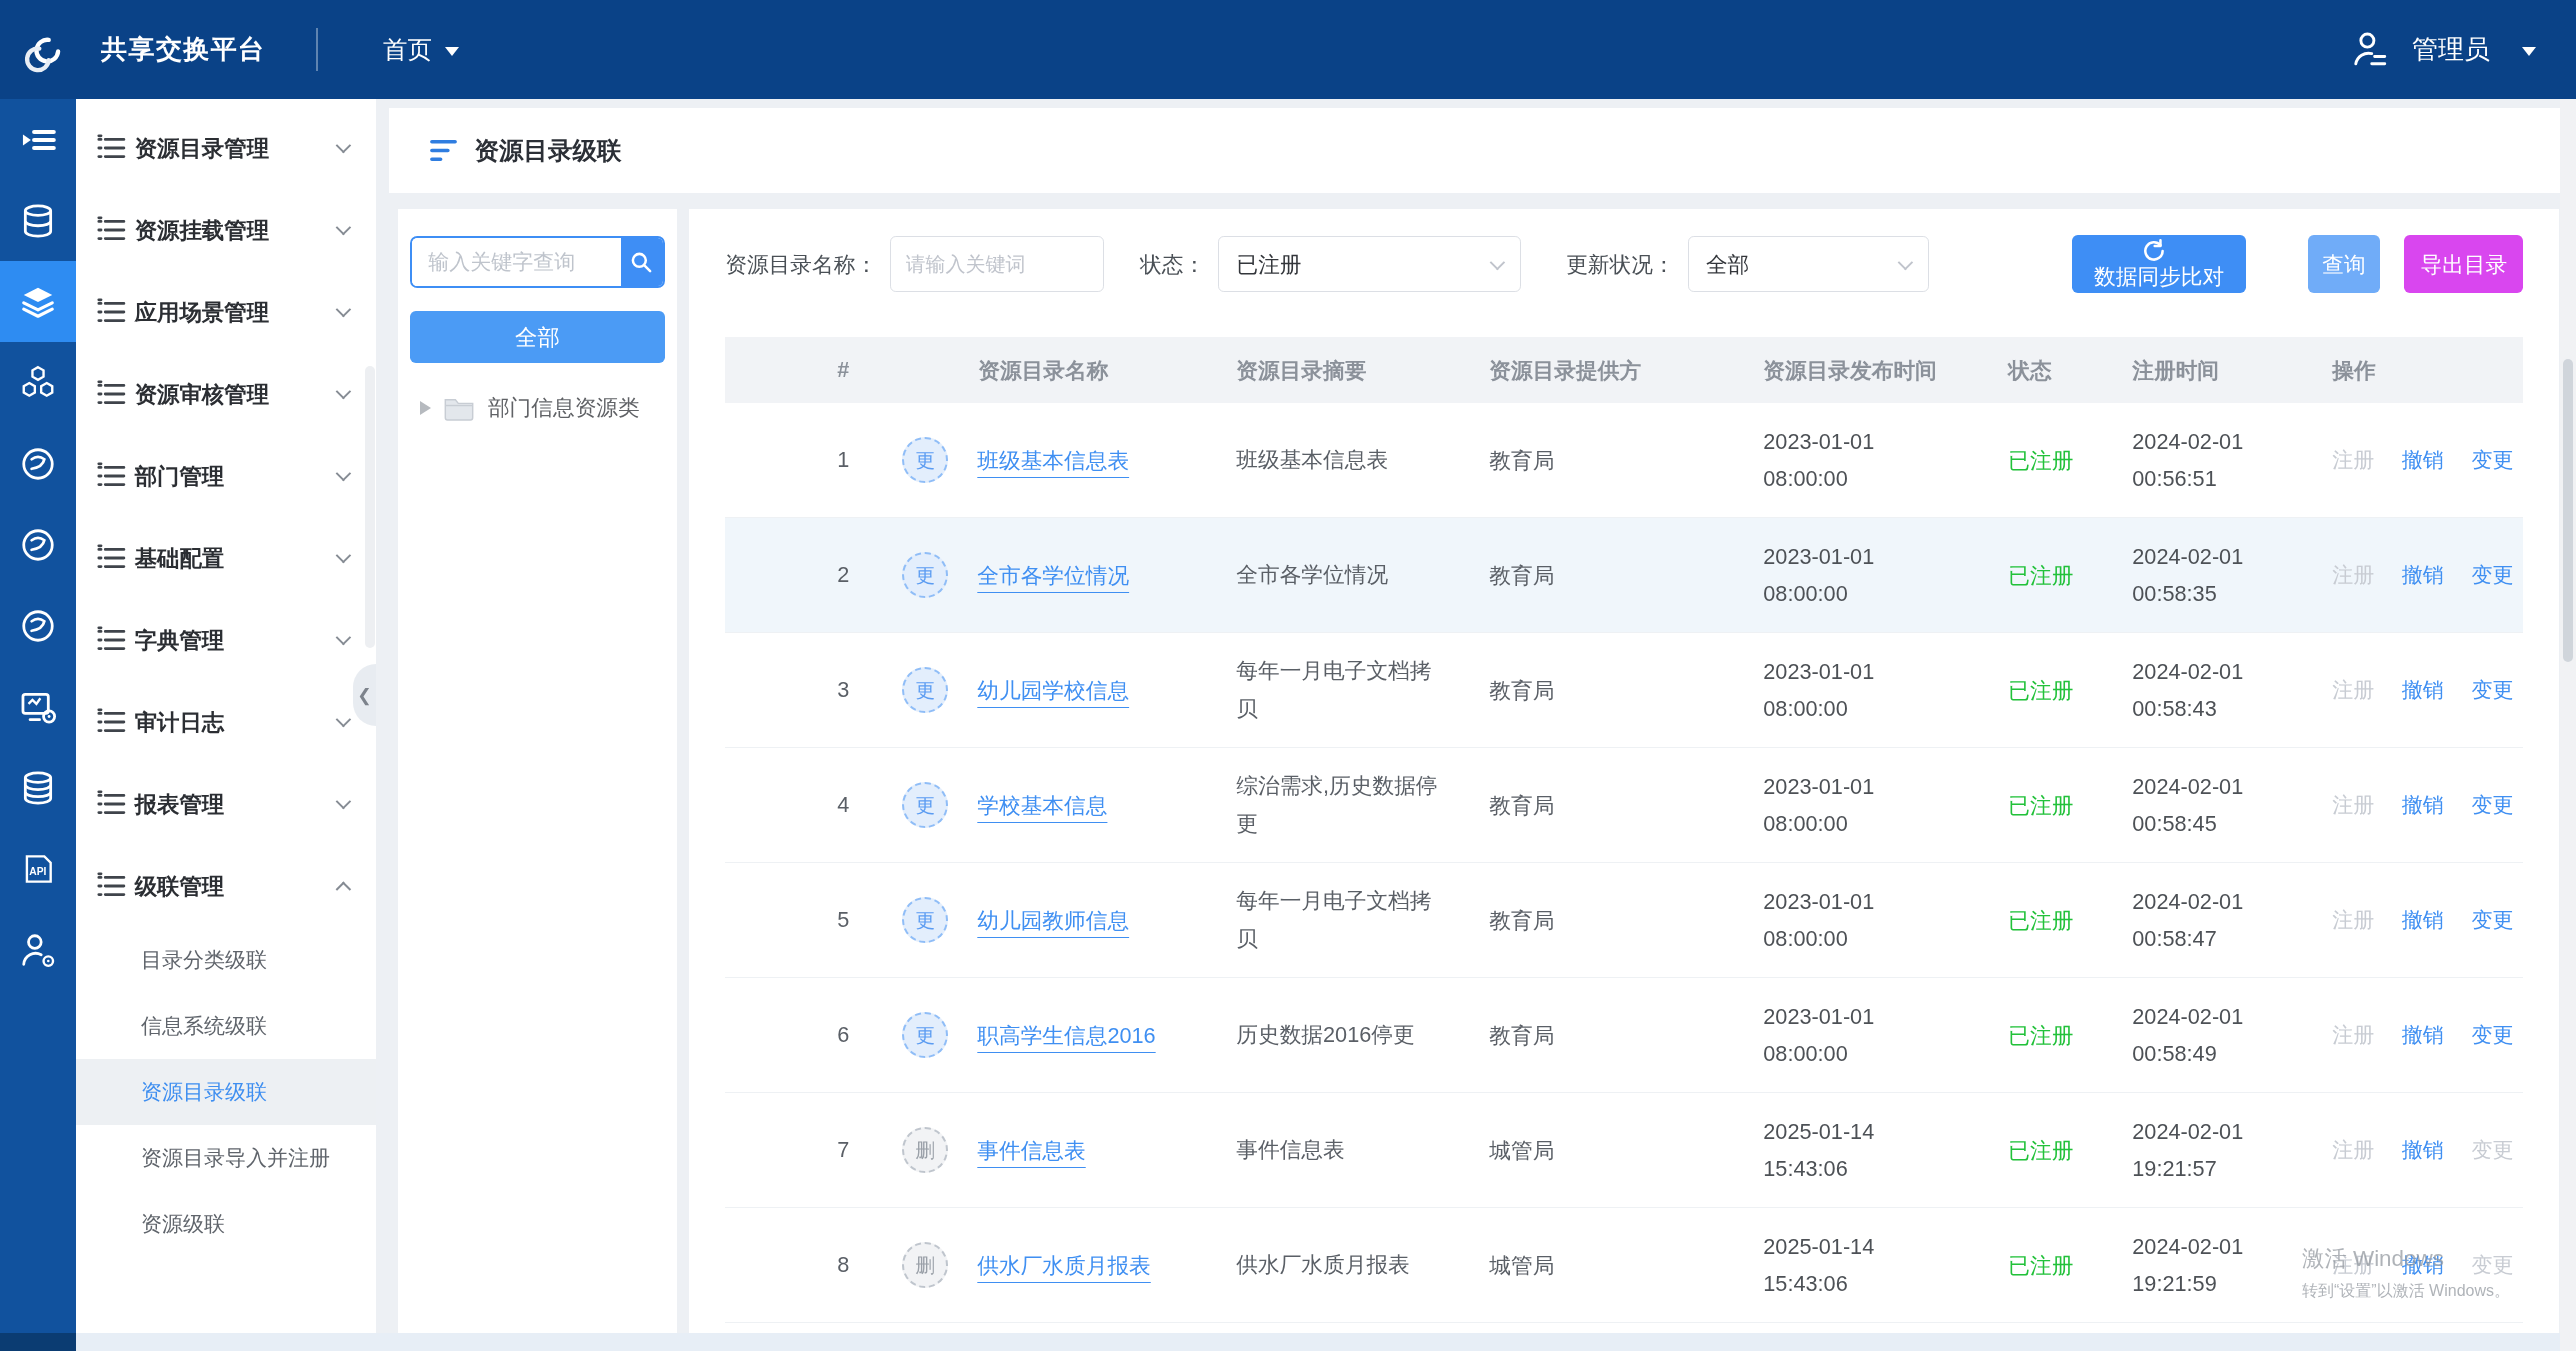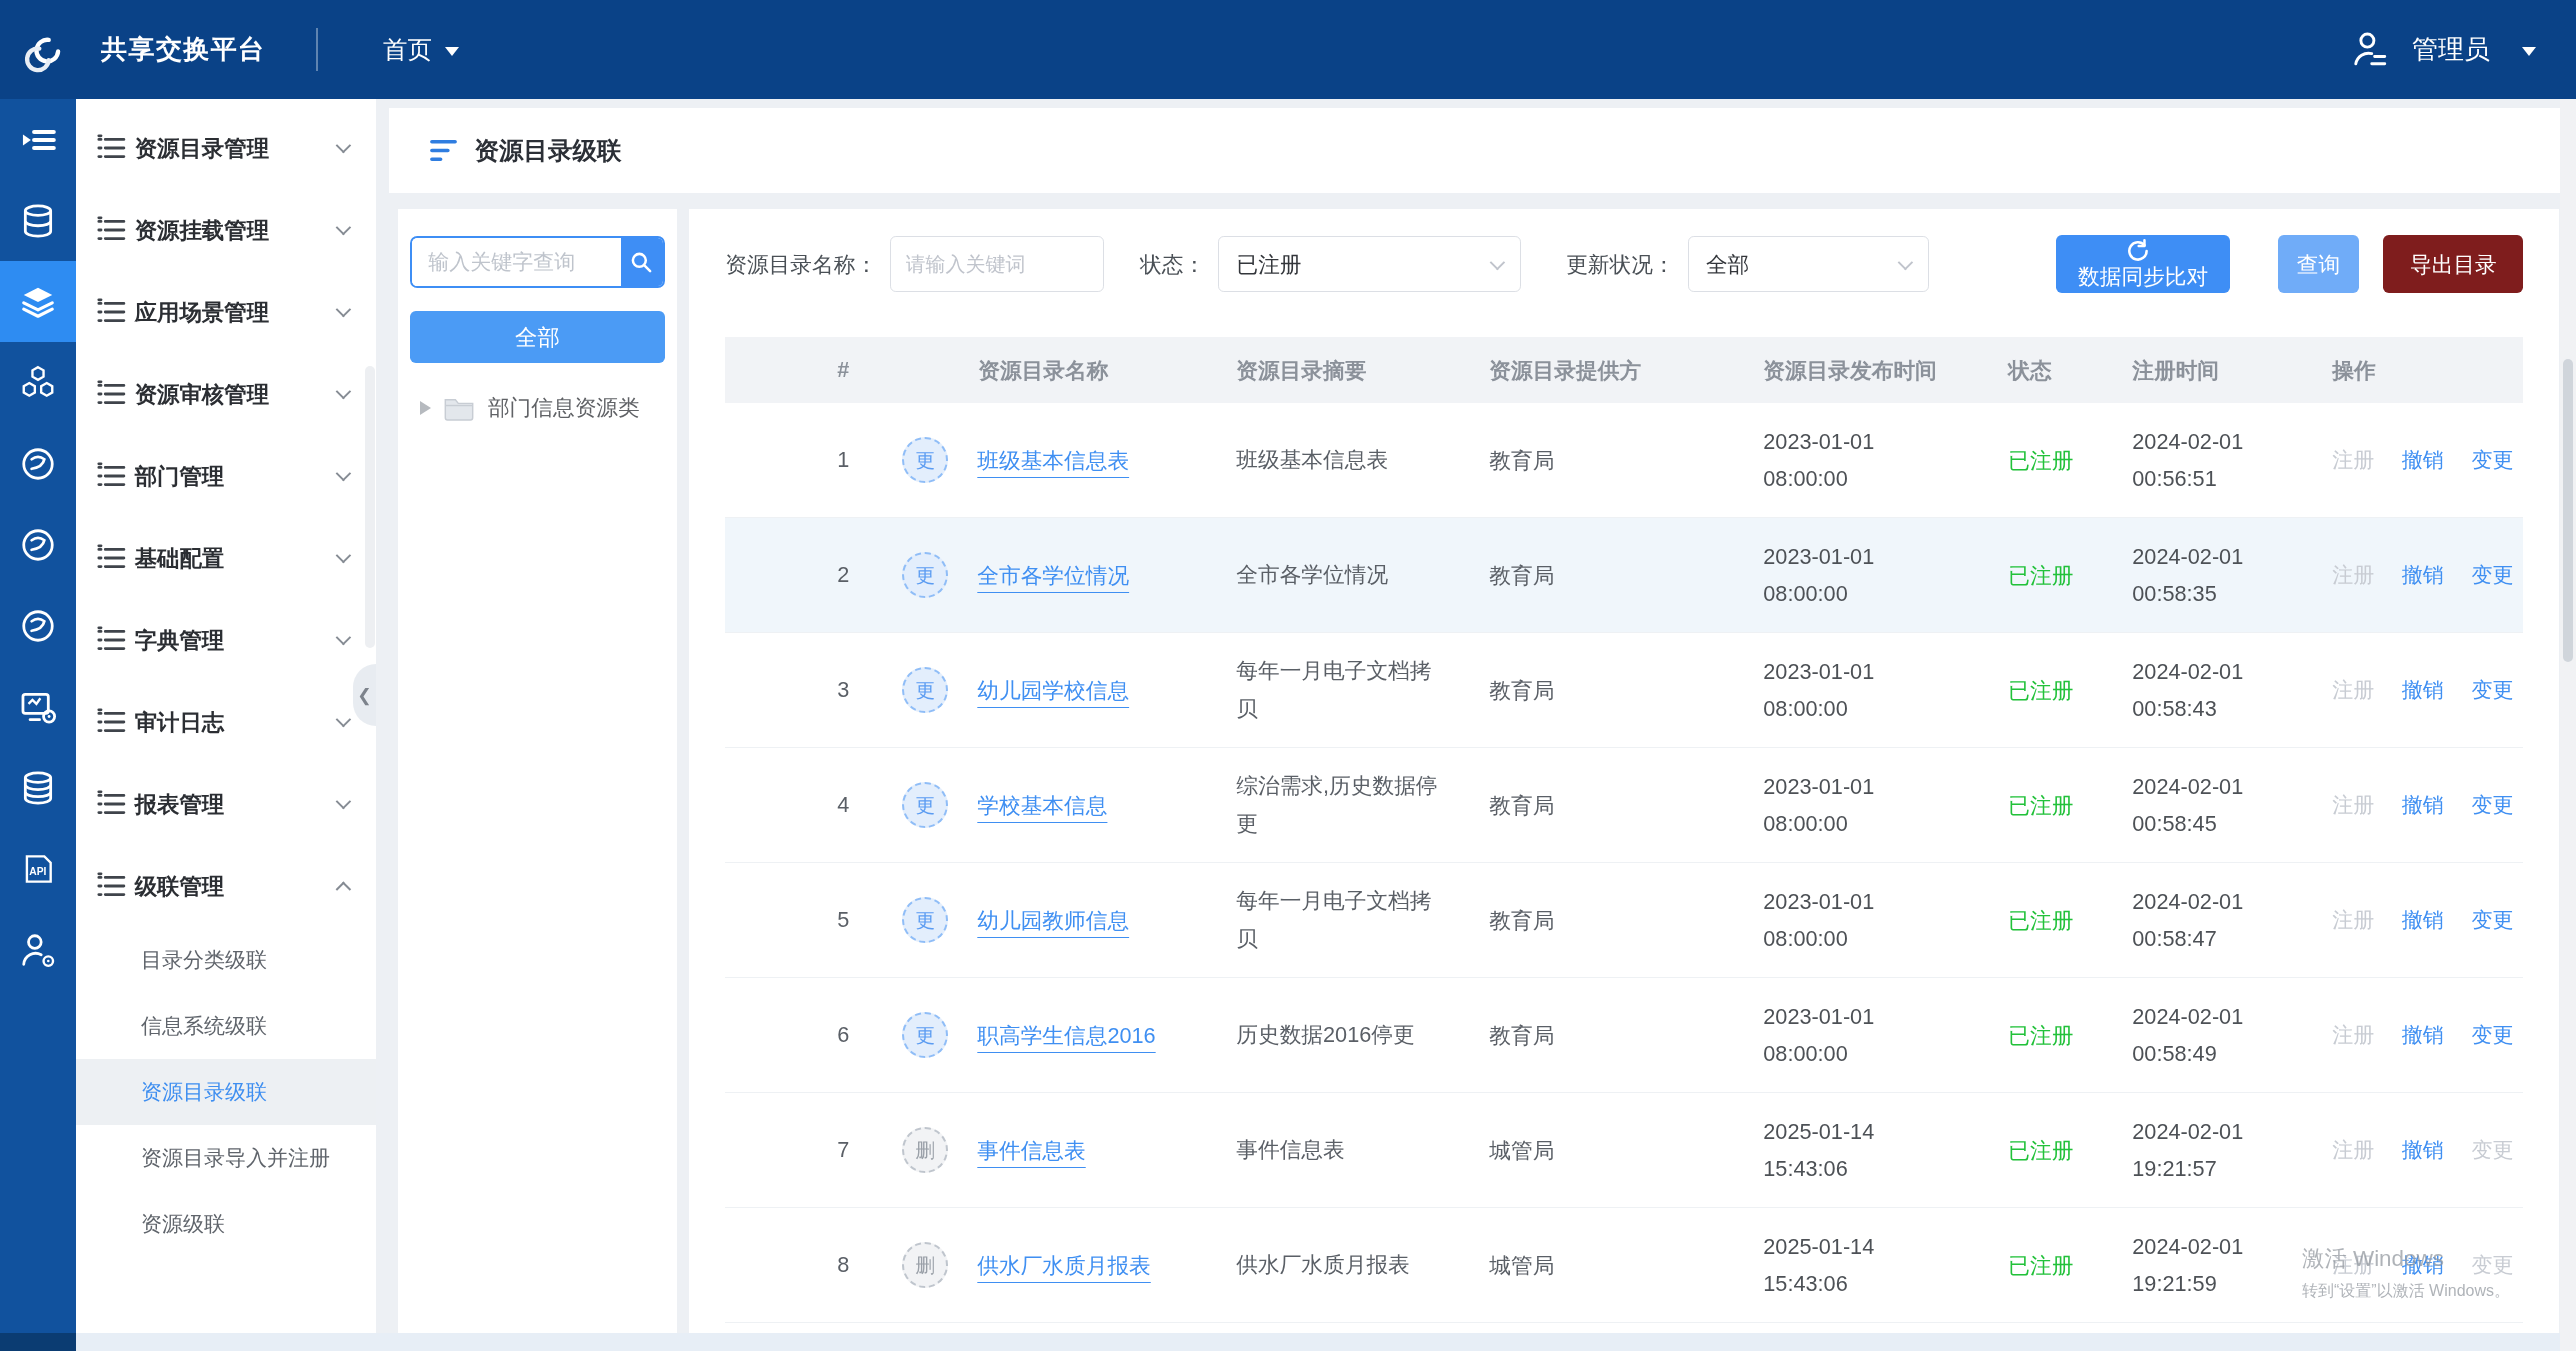--- a/index.html
+++ b/index.html
@@ -81,22 +81,22 @@
     padding:0 17.3px; margin-left:13px; cursor:pointer; background:#fff; }
   .f-select .val { font-size:21.7px; color:#33363b; }
   .f-select .chev { border-color:#c0c4cc; margin-left:auto; }
   .sel-status { width:303px; }
   .sel-update { width:241px; }
   .btns { margin-left:auto; display:flex; align-items:center; }
   .btn { height:58px; border:none; border-radius:5.8px; color:#fff; font-size:21.7px; cursor:pointer;
     display:flex; align-items:center; justify-content:center; font-family:inherit;flex-direction:column; }
   .btn-sync { background:#3e8ef5; padding:0 21.7px; }
   .btn-sync svg { width:24.5px; height:24.5px; margin-right:11.6px; }
-  .btn-query { background:#70acf8; width:81px; margin-left:48px; }
-  .btn-export { background:#7f1d1d; width:140px; margin-left:24.5px; }
+  .btn-query { background:#70acf8; width:72px; margin-left:62px; }
+  .btn-export { background:#d946ef; width:119px; margin-left:24.5px; }
 
   .tgrid { display:grid; grid-template-columns:65px 334px 253px 274px 245px 124px 200px 1fr;
     padding-left:112px; align-items:center; }
   .thead { margin-top:45px; height:66px; background:#f1f3f6; color:#8b919a; font-size:21.7px; font-weight:bold; }
   .thead > div:nth-child(2) { padding-left:76px; }
   .trow { height:115px; border-bottom:1.4px solid #eef1f4; font-size:21.7px; color:#5a5f66; }
   .trow.hl { background:#f0f6fb; }
   .name-cell { display:flex; align-items:center; }
   .badge { width:46px; height:46px; border-radius:50%; border:2.2px dashed; font-size:19.5px;
     display:flex; align-items:center; justify-content:center; flex:none; }

